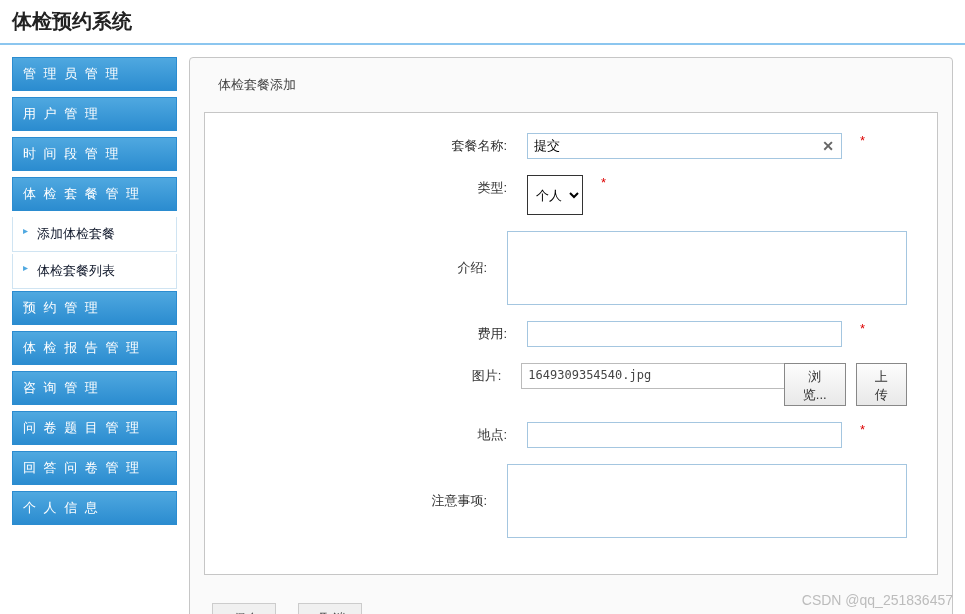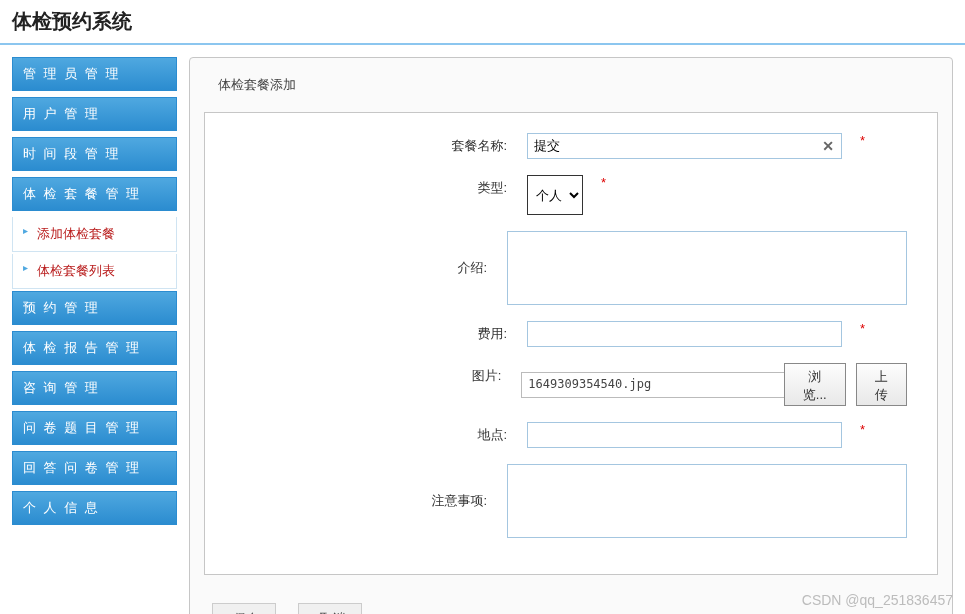--- a/index.html
+++ b/index.html
@@ -19,21 +19,21 @@
       margin-bottom: 6px;
       cursor: pointer;
       font-size: 13px;
       letter-spacing: 2px;
     }
     .sidebar-sub {
       background: #fff;
       border: 1px solid #d0e4f2;
       border-top: none;
       padding: 8px 10px 8px 24px;
-      color: #b91c1c;
+      color: #0f172a;
       cursor: pointer;
       font-size: 13px;
       position: relative;
       margin-bottom: 2px;
     }
     .sidebar-sub::before {
       content: "▸";
       position: absolute;
       left: 10px;
       color: #4fa8e0;
@@ -56,21 +56,21 @@
     .panel-body {
       margin: 0 14px 14px 14px;
       border: 1px solid #c6c6c6;
       background: #fff;
       padding: 20px 30px;
       min-height: 390px;
     }
     
     .form-row { display: flex; align-items: flex-start; margin-bottom: 16px; gap: 12px; }
     .form-label { width: 280px; text-align: right; padding-right: 8px; padding-top: 4px; color: #333; font-size: 13px; }
-    .form-control { position: relative; display: flex; align-items: center; }
+    .form-control { position: relative; display: flex; align-items: flex-start; }
     
     .text-input {
       width: 315px; height: 26px; border: 1px solid #a4c6e0; padding: 2px 24px 2px 6px; font-size: 13px;
     }
     .text-input.with-clear { padding-right: 26px; }
     .clear-icon {
       position: absolute; right: 8px; top: 5px; cursor: pointer; color: #666; font-size: 14px; font-weight: bold;
     }
     .req { color: #d00; margin-left: 6px; }
     

